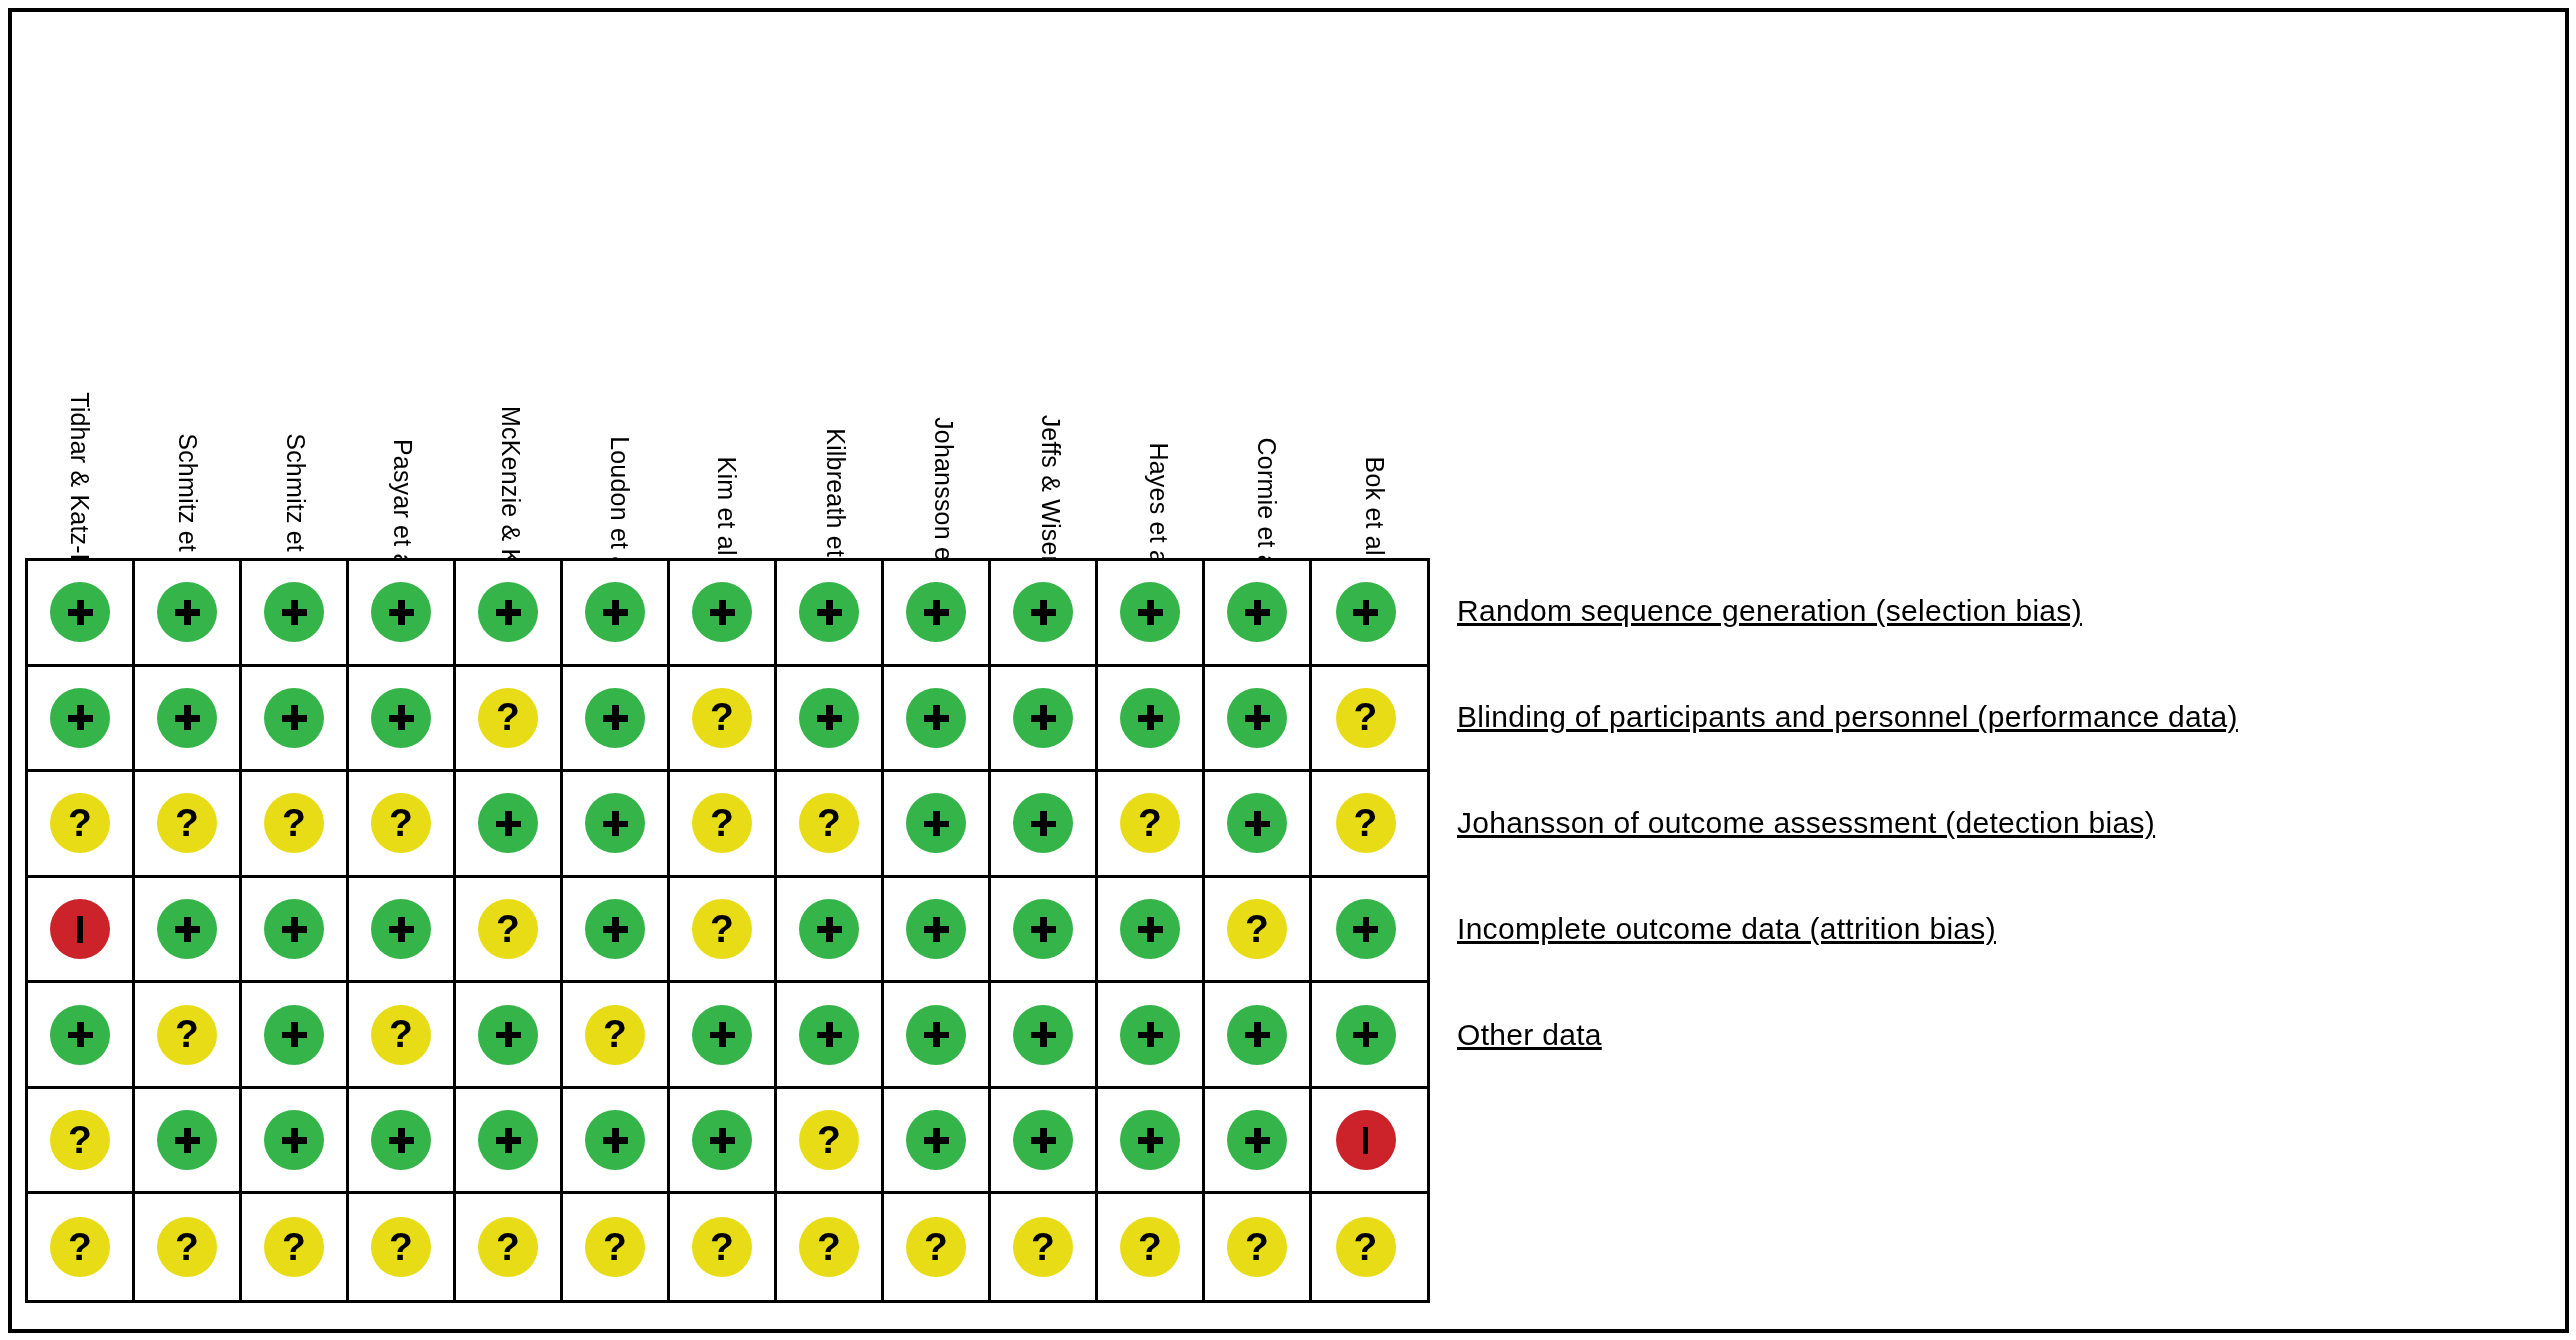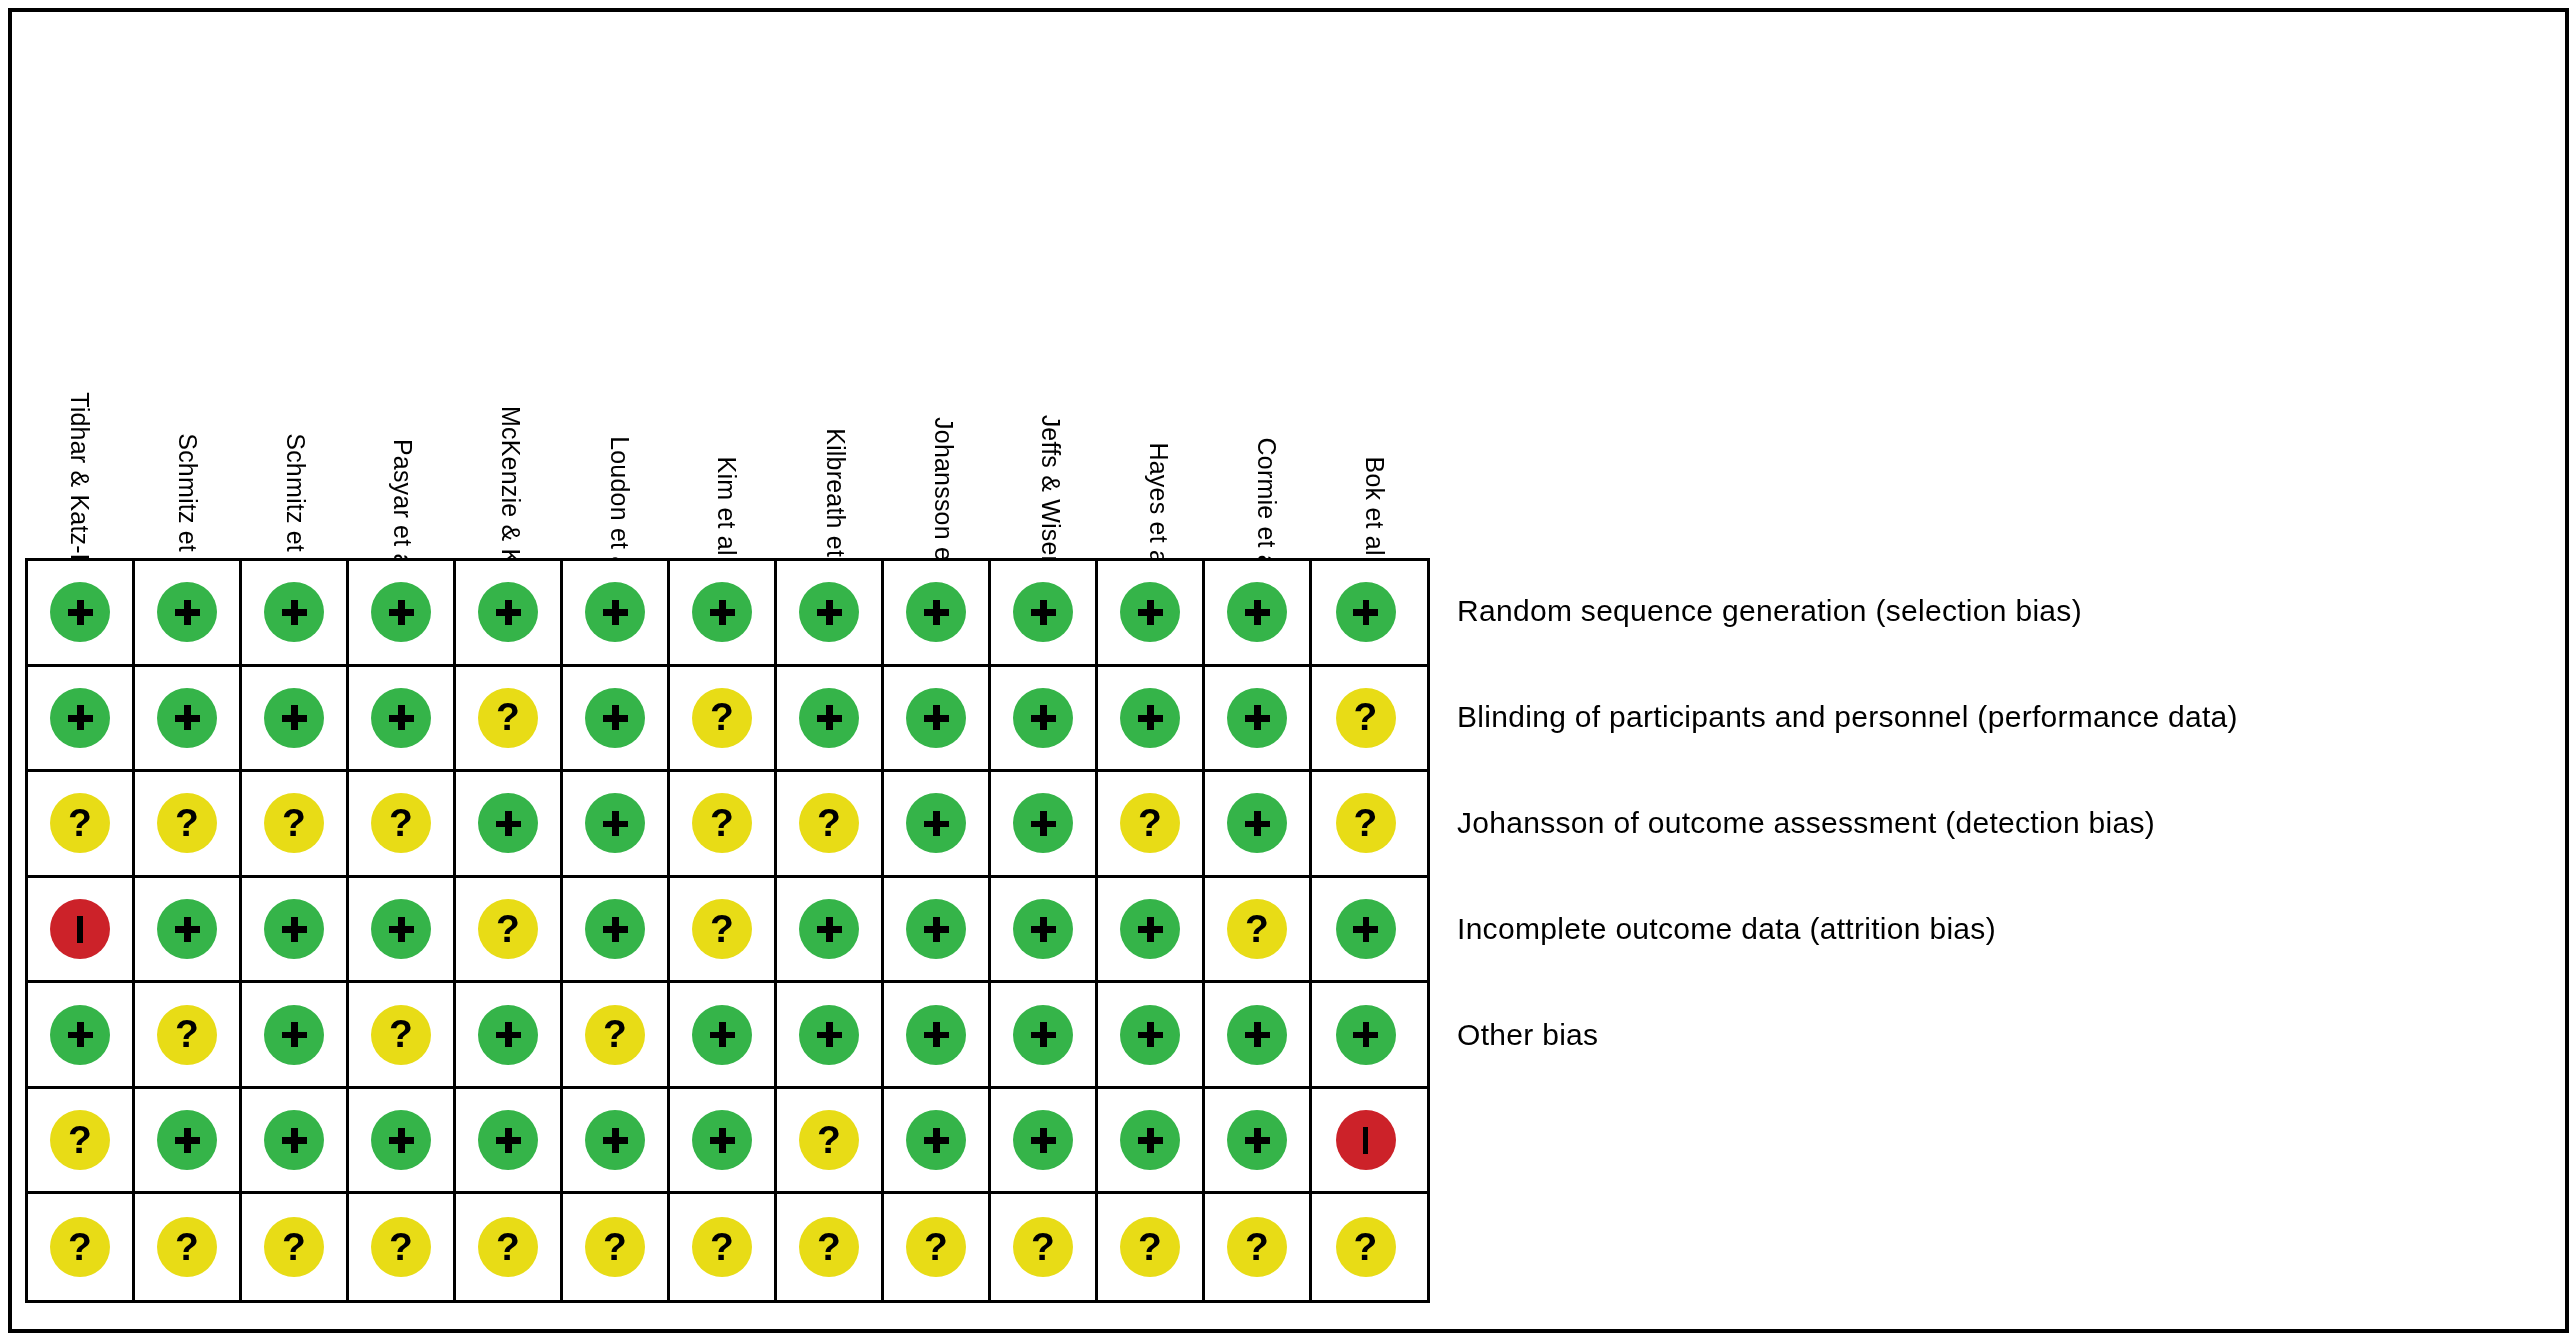--- a/index.html
+++ b/index.html
@@ -148,20 +148,21 @@
 
   
   .row-labels {
     position: absolute;
     left: 1457px;
     top: 558px;
     width: 1061px;
     height: 745px;
     display: flex;
     flex-direction: column;
+    text-decoration: underline;
   }
   .row-label {
     height: 106px;
     display: flex;
     align-items: center;
     font-size: 30px;
     color: #000000;
     white-space: nowrap;
     letter-spacing: 0.3px;
   }
@@ -684,16 +685,16 @@
           </div>
         </div>
       </div>
     </div>
 
   <div class="row-labels" id="domain-labels">
       <div class="row-label">Random sequence generation (selection bias)</div>
       <div class="row-label">Blinding of participants and personnel (performance data)</div>
       <div class="row-label">Johansson of outcome assessment (detection bias)</div>
       <div class="row-label">Incomplete outcome data (attrition bias)</div>
-      <div class="row-label">Other bias</div>
+      <div class="row-label">Other data</div>
     </div>
 </div>
 
 
 </body></html>

